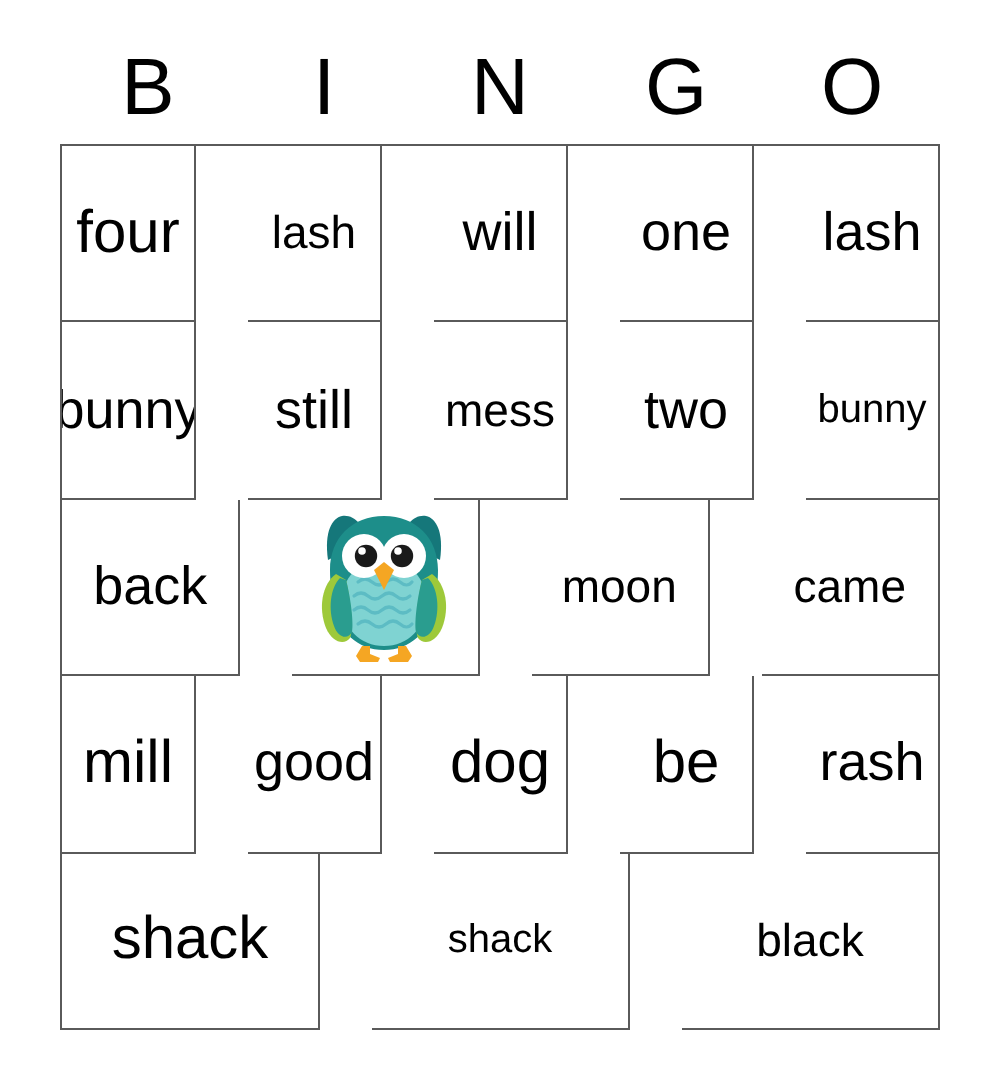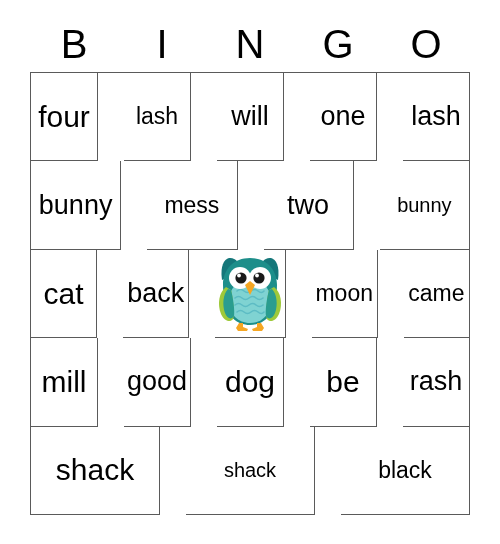--- a/index.html
+++ b/index.html
@@ -129,35 +129,35 @@
         </div>
       <div class="cell fs-lg">
           <span class="cell-text">lash</span>
         </div>
     </div>
 
     <div class="grid-row">
       <div class="cell fs-lg">
           <span class="cell-text">bunny</span>
         </div>
+      <div class="cell fs-lg">
+          <span class="cell-text">still</span>
+        </div>
       <div class="cell fs-md">
           <span class="cell-text">mess</span>
         </div>
       <div class="cell fs-lg">
           <span class="cell-text">two</span>
         </div>
       <div class="cell fs-sm">
           <span class="cell-text">bunny</span>
         </div>
     </div>
 
     <div class="grid-row">
-      <div class="cell fs-xl">
-          <span class="cell-text">cat</span>
-        </div>
       <div class="cell fs-lg">
           <span class="cell-text">back</span>
         </div>
       <div class="cell free-cell">
         <span class="owl-wrap">
           <svg width="74" height="80" viewBox="0 0 74 80" xmlns="http://www.w3.org/2000/svg">
 
             <path d="M9 26 C7 12 11 5 16 4 C22 3 27 9 29 16 Z" fill="#15777a"></path>
             <path d="M65 26 C67 12 63 5 58 4 C52 3 47 9 45 16 Z" fill="#15777a"></path>
 

